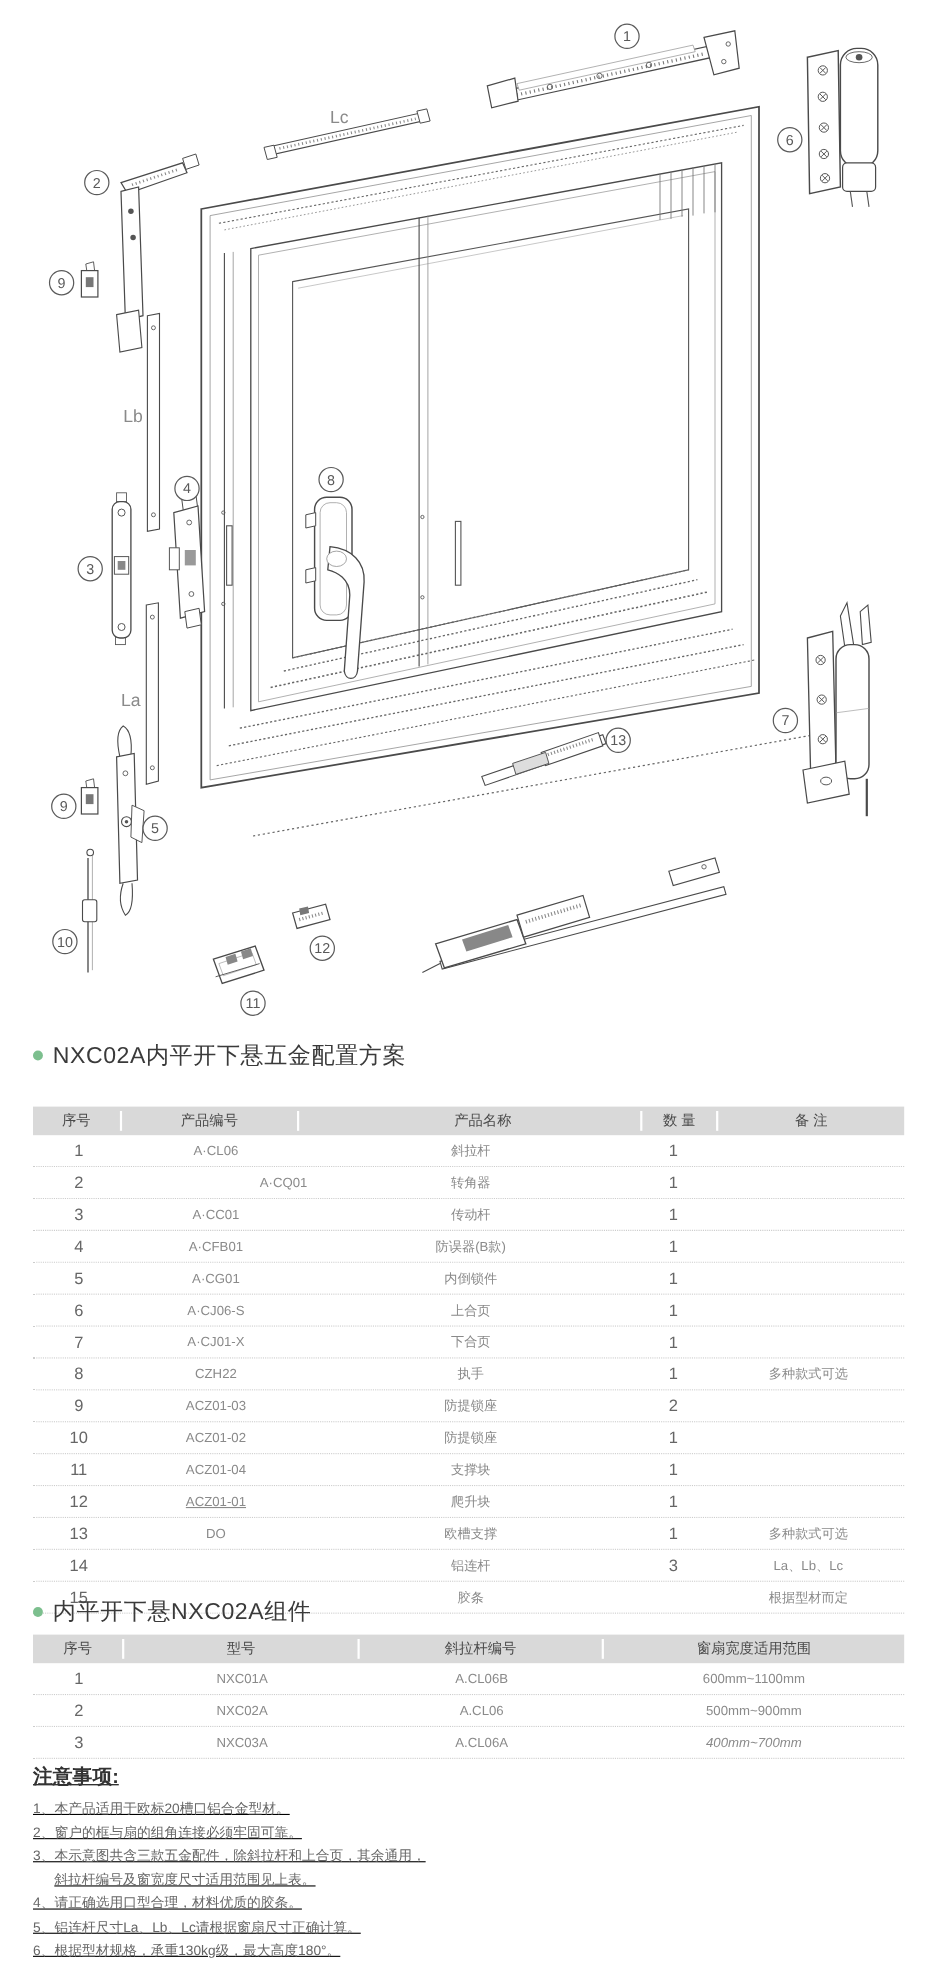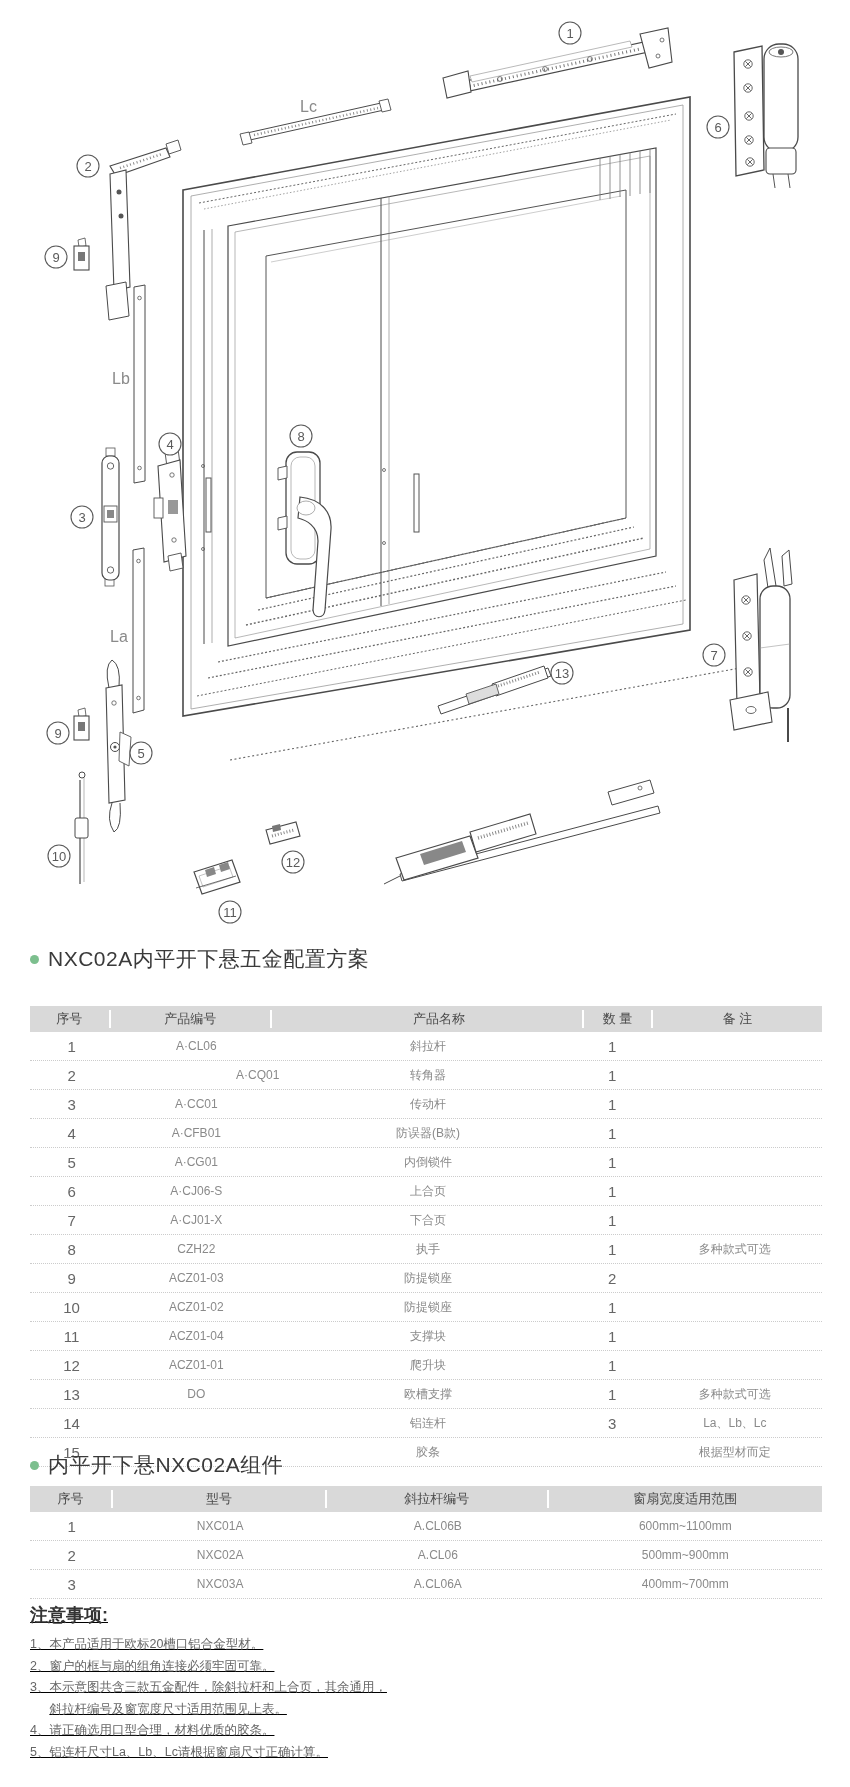--- a/index.html
+++ b/index.html
@@ -394,21 +394,21 @@
         </div>
         <div class="trow">
           <div class="cell num" style="width: 10.5%;">11</div>
           <div class="cell" style="width: 21%; text-align: center;">ACZ01-04</div>
           <div class="cell" style="width: 37.5%;">支撑块</div>
           <div class="cell num" style="width: 9%;">1</div>
           <div class="cell" style="width: 22%;"></div>
         </div>
         <div class="trow">
           <div class="cell num" style="width: 10.5%;">12</div>
-          <div class="cell" style="width: 21%;">ACZ01-01</div>
+          <div class="cell" style="width: 21%; text-decoration: underline;">ACZ01-01</div>
           <div class="cell" style="width: 37.5%;">爬升块</div>
           <div class="cell num" style="width: 9%;">1</div>
           <div class="cell" style="width: 22%;"></div>
         </div>
         <div class="trow">
           <div class="cell num" style="width: 10.5%;">13</div>
           <div class="cell" style="width: 21%;">DO</div>
           <div class="cell" style="width: 37.5%;">欧槽支撑</div>
           <div class="cell num" style="width: 9%;">1</div>
           <div class="cell" style="width: 22%;">多种款式可选</div>
@@ -451,30 +451,31 @@
         <div class="trow">
           <div class="cell num" style="width: 10.5%;">2</div>
           <div class="cell" style="width: 27%;">NXC02A</div>
           <div class="cell" style="width: 28%;">A.CL06</div>
           <div class="cell" style="width: 34.5%;">500mm~900mm</div>
         </div>
         <div class="trow">
           <div class="cell num" style="width: 10.5%;">3</div>
           <div class="cell" style="width: 27%;">NXC03A</div>
           <div class="cell" style="width: 28%;">A.CL06A</div>
-          <div class="cell" style="width: 34.5%;">400mm~700mm</div>
+          <div class="cell" style="width: 34.5%; font-style: italic;">400mm~700mm</div>
         </div>
       </div>
   </div>
 
   <div id="notes">
     <div class="notes-title">注意事项:</div>
     <div id="notes-list">
         <div class="note-item">1、本产品适用于欧标20槽口铝合金型材。</div>
         <div class="note-item">2、窗户的框与扇的组角连接必须牢固可靠。</div>
         <div class="note-item">3、本示意图共含三款五金配件，除斜拉杆和上合页，其余通用，
 斜拉杆编号及窗宽度尺寸适用范围见上表。</div>
         <div class="note-item">4、请正确选用口型合理，材料优质的胶条。</div>
         <div class="note-item">5、铝连杆尺寸La、Lb、Lc请根据窗扇尺寸正确计算。</div>
+        <div class="note-item">6、根据型材规格，承重130kg级，最大高度180°。</div>
       </div>
   </div>
 
 </div>
 
 </body></html>

